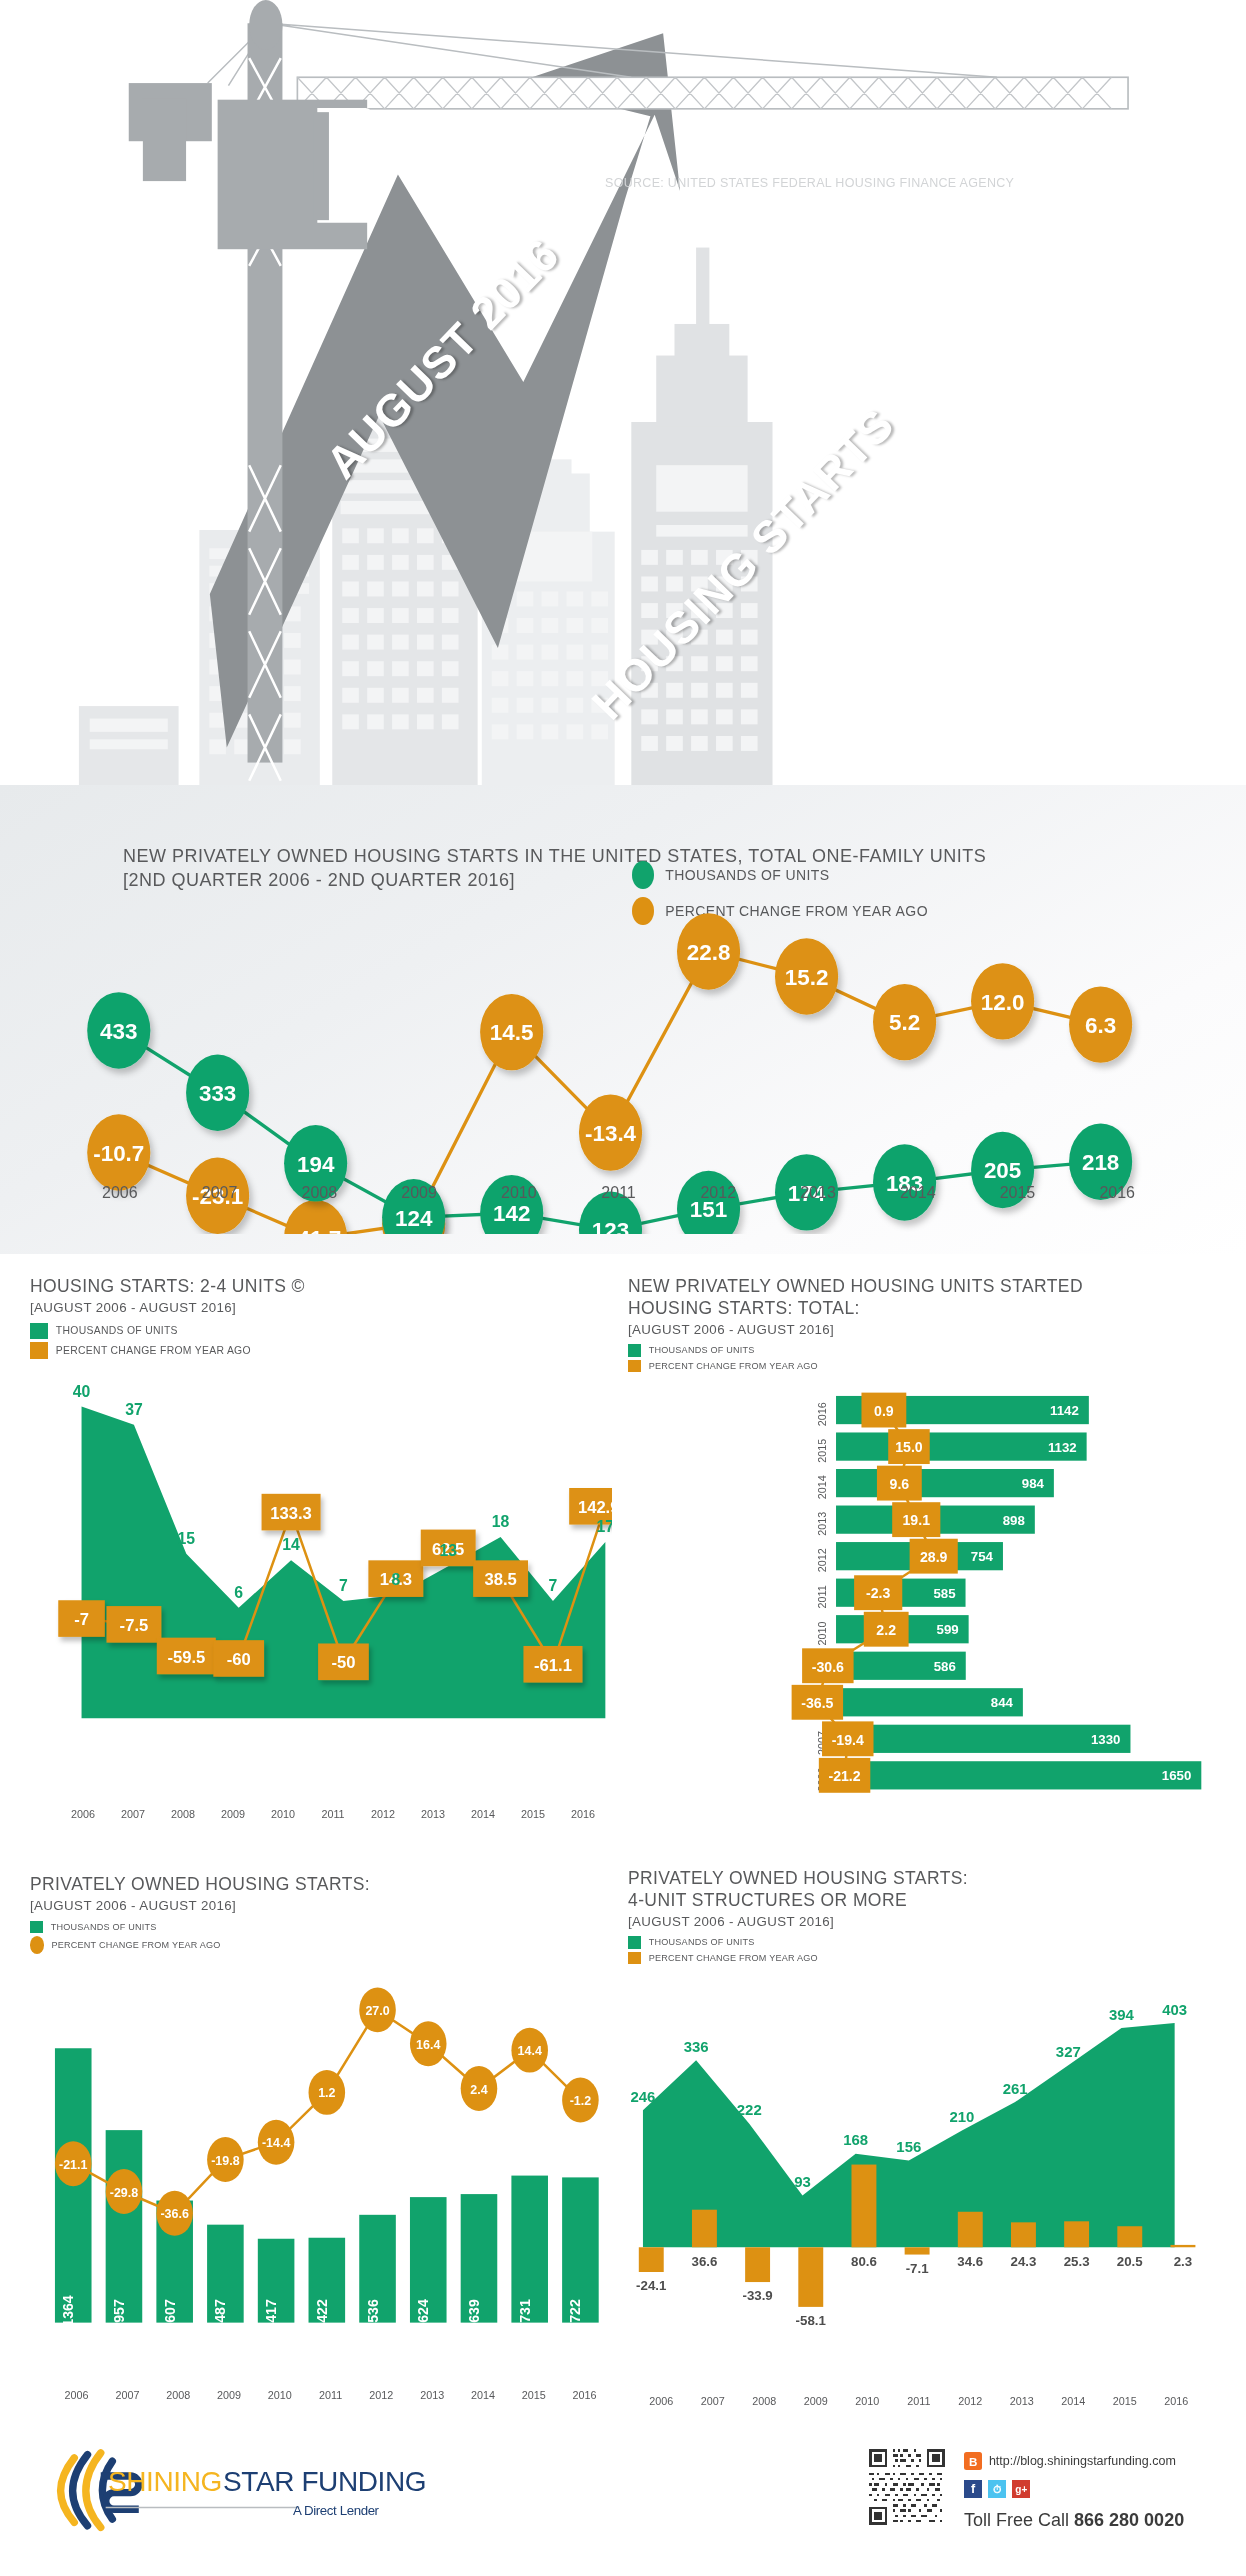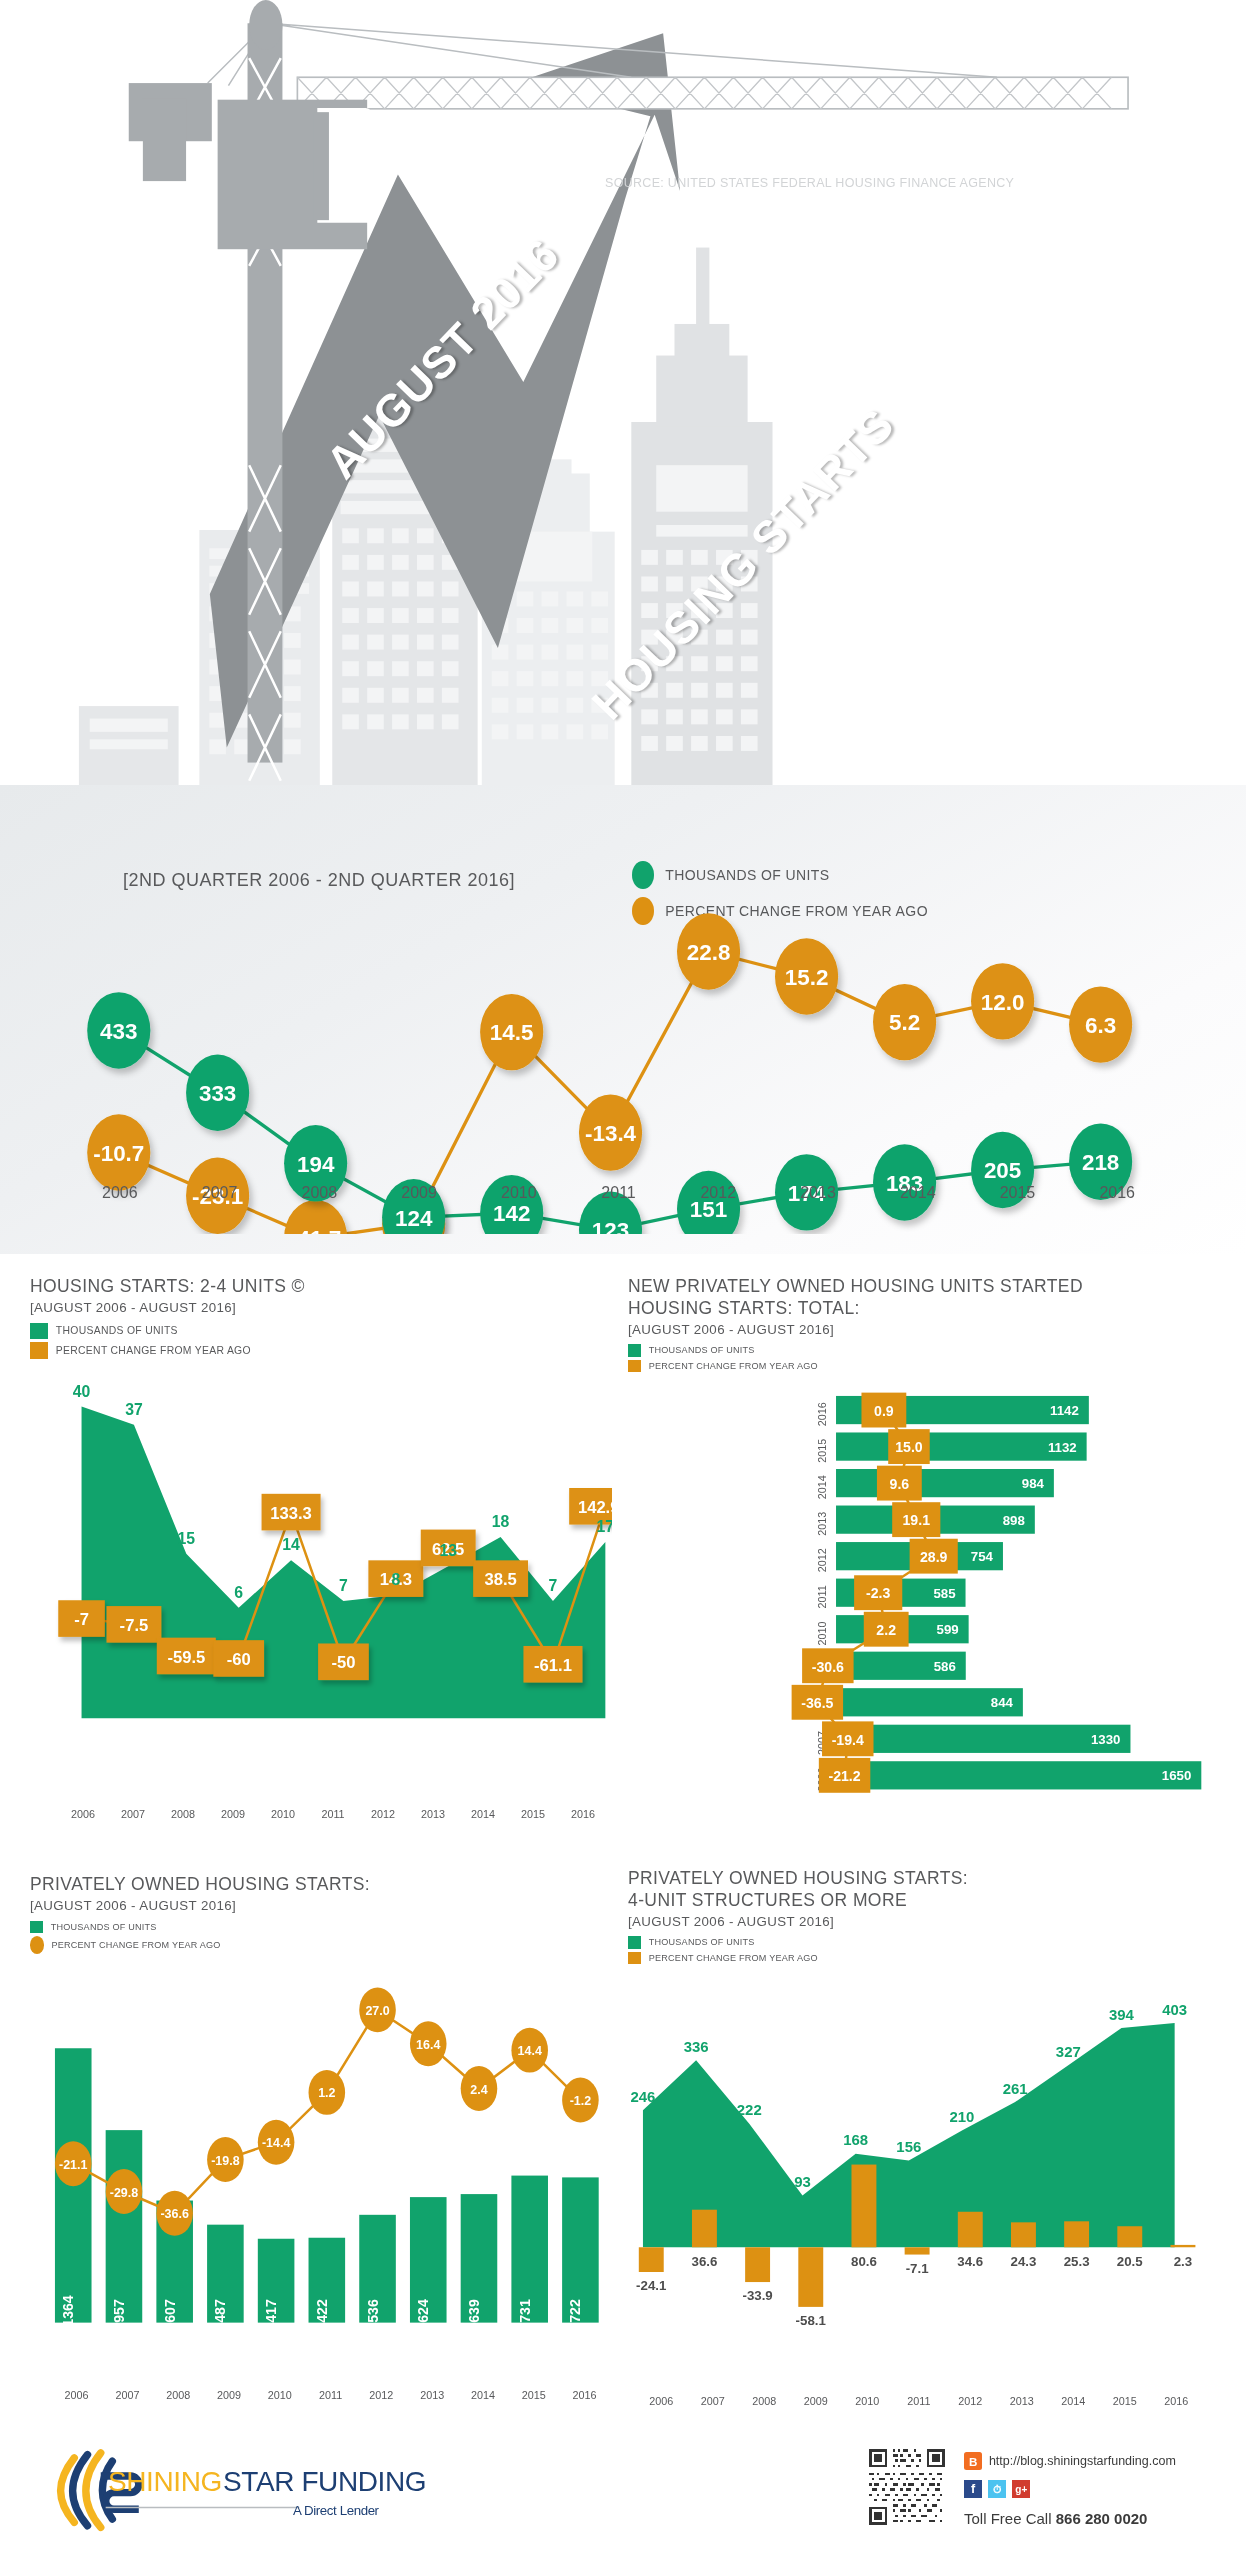--- a/index.html
+++ b/index.html
@@ -60,21 +60,21 @@
   .logo-word { position:absolute; font-weight:normal; letter-spacing:-0.4px; }
   .foot-legal {
     position:absolute; left:415px; top:2453px; width:432px;
     font-size:11.2px; line-height:16px; color:#3b3b3b; text-align:justify;
   }
   .qr { position:absolute; left:869px; top:2450px; width:76px; height:76px; }
   .blog-line { position:absolute; left:964px; top:2451px; display:flex; align-items:center; gap:6.6px;}
   .blog-line .t { font-size:12.5px; color:#3b3b3b; }
   .social { position:absolute; left:964px; top:2480px; display:flex; gap:5.8px; }
   .soc { width:18.3px; height:18.3px; display:flex; align-items:center; justify-content:center; color:#fff; font-weight:bold; font-size:12.5px; }
-  .toll { position:absolute; left:964px; top:2510px; font-size:15px; color:#3b3b3b; }
+  .toll { position:absolute; left:964px; top:2510px; font-size:18px; color:#3b3b3b; }
   .toll b { font-weight:bold; }
   svg { display:block; }
 </style>
 </head>
 <body>
 
 <div class="page">
 
   <div class="hero">
     <svg class="hero-svg" width="1246" height="785" viewBox="0 0 1500 945">
@@ -285,20 +285,21 @@
         <rect x="378" y="135" width="18" height="130" fill="#a7abae" stroke="none"></rect>
       </g>
     </svg>
 
     <div class="src-text">SOURCE: UNITED STATES FEDERAL HOUSING FINANCE AGENCY</div>
     <div class="arrow-label" id="lbl-aug">AUGUST 2016</div>
     <div class="arrow-label" id="lbl-hs">HOUSING STARTS</div>
   </div>
 
   <div class="midpanel">
+    <div class="mid-title">NEW PRIVATELY OWNED HOUSING STARTS IN THE UNITED STATES, TOTAL ONE-FAMILY UNITS</div>
     <div class="mid-sub">[2ND QUARTER 2006 - 2ND QUARTER 2016]</div>
 
     <div class="legend-row" style="left:632px; top:76px;">
       <span class="dot green"></span>
       <span class="lg-txt">THOUSANDS OF UNITS</span>
     </div>
     <div class="legend-row" style="left:632px; top:112px;">
       <span class="dot orange"></span>
       <span class="lg-txt">PERCENT CHANGE FROM YEAR AGO</span>
     </div>

